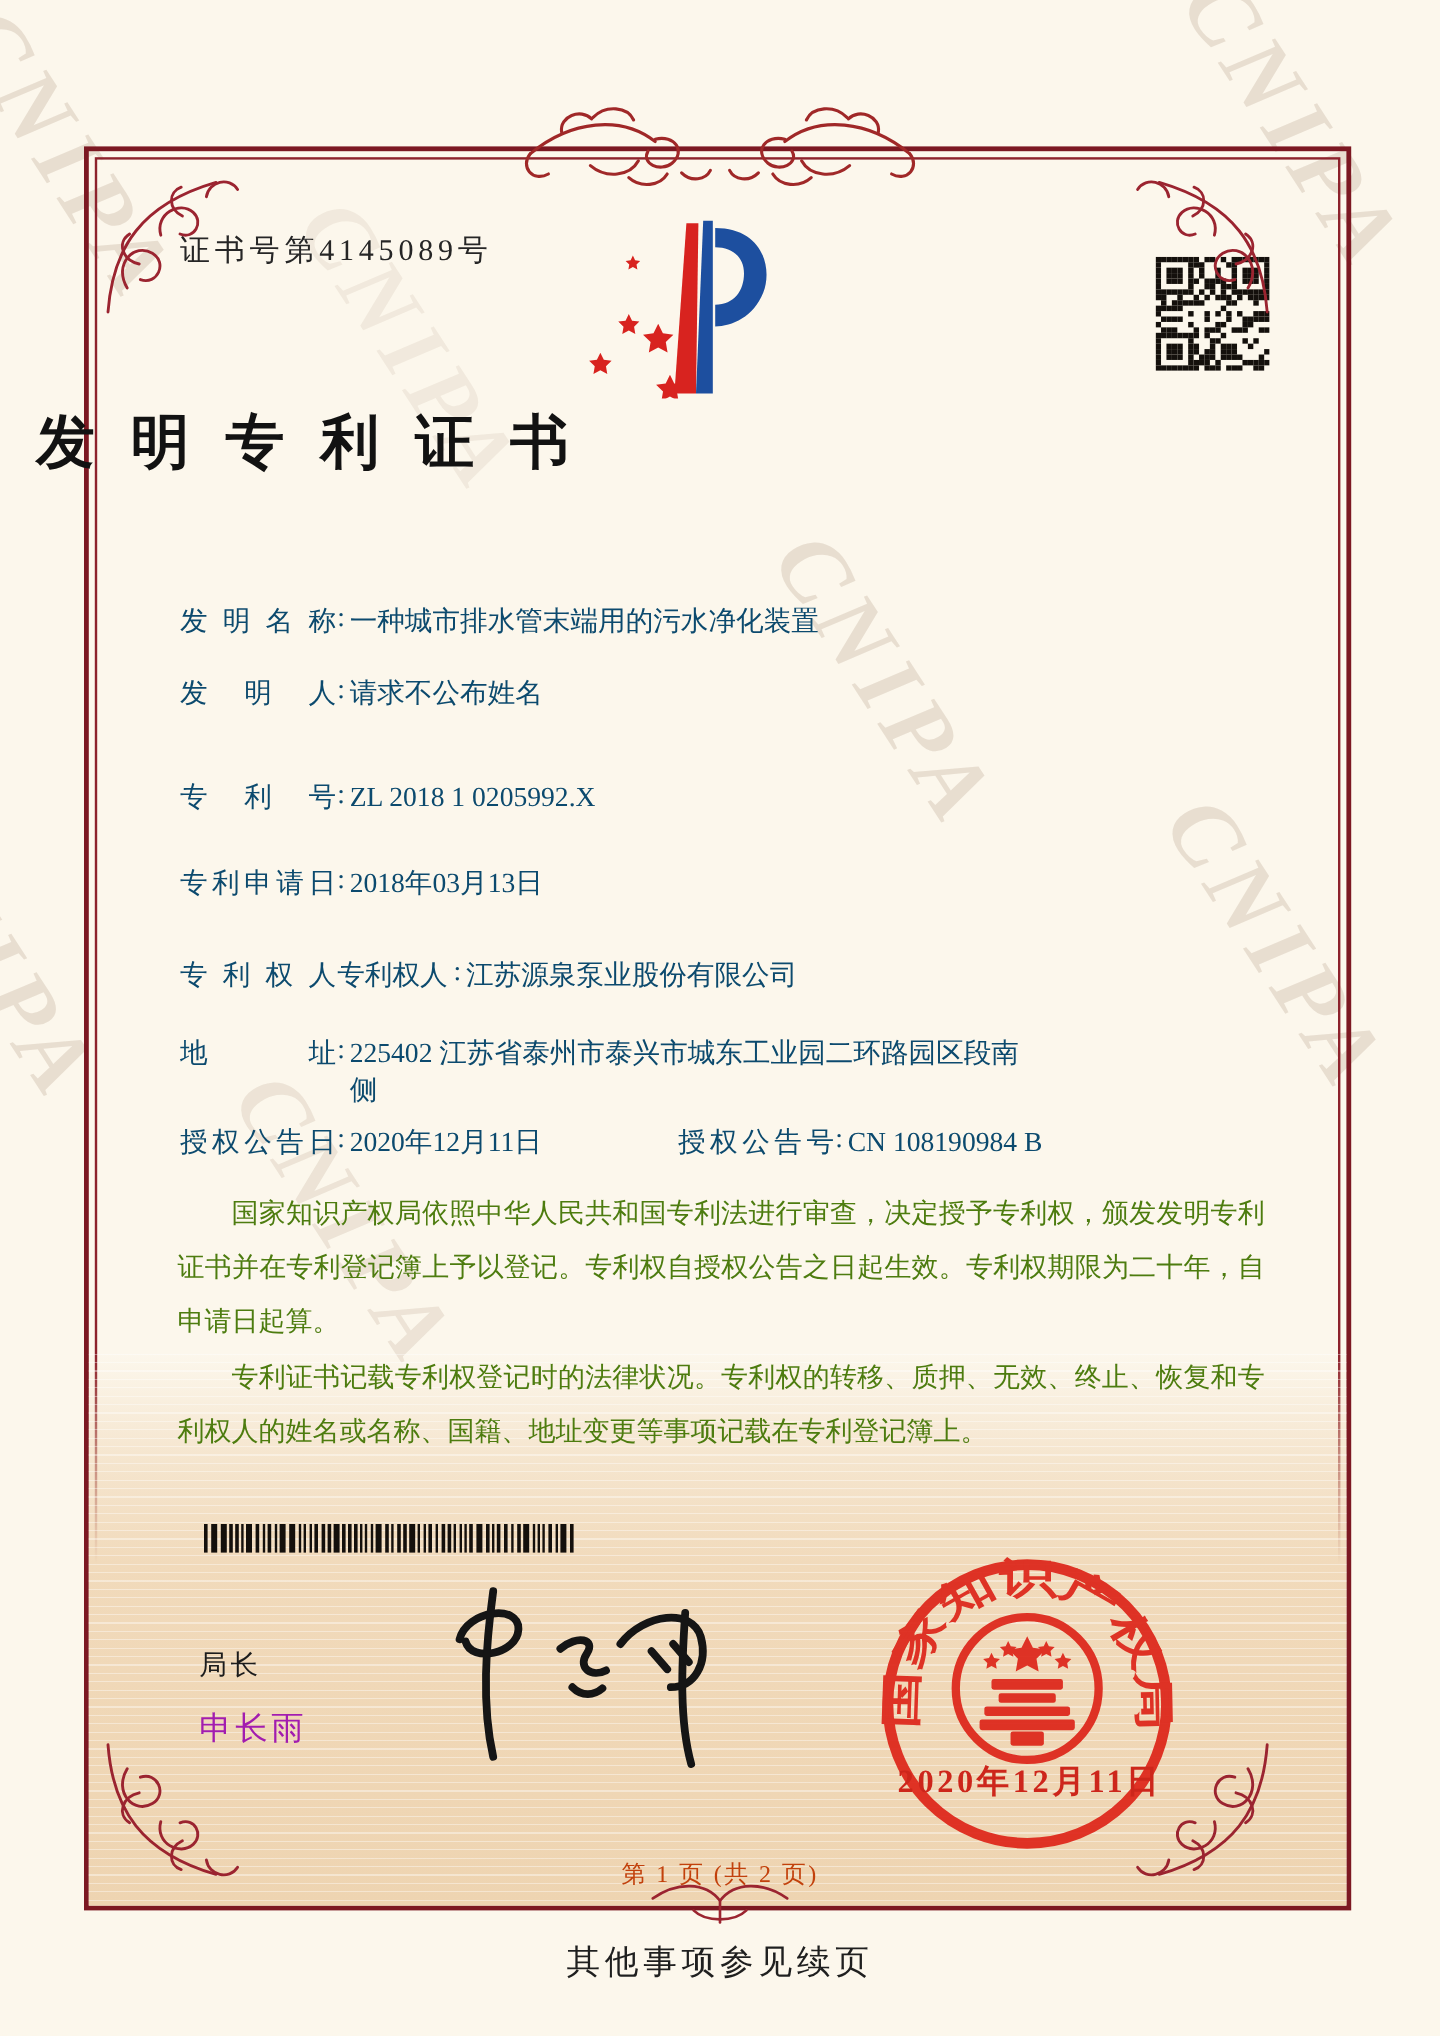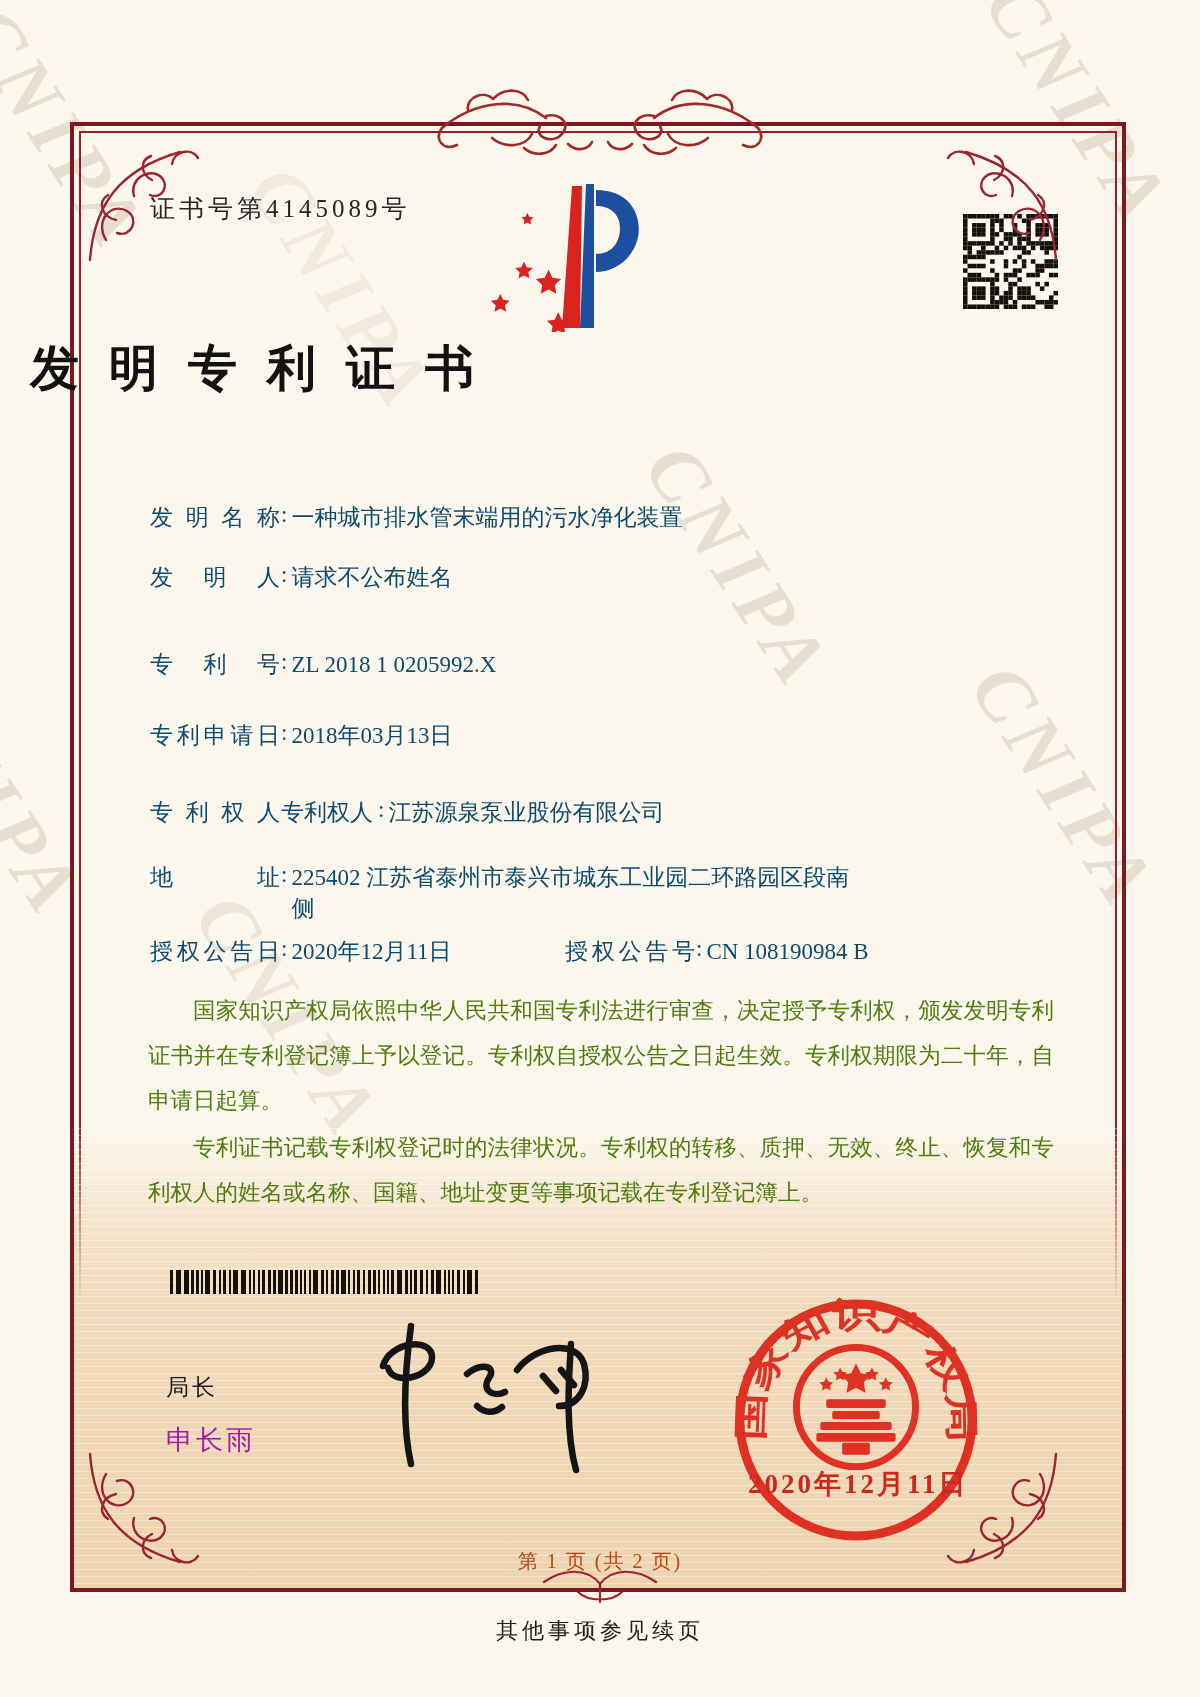--- a/index.html
+++ b/index.html
@@ -45,21 +45,21 @@
 
   .barcode{position:absolute;left:170px;top:1270px;}
   .commissioner-label{position:absolute;left:166px;top:1372px;font-size:23px;color:#1c1c1c;letter-spacing:3px;}
   .commissioner-name{position:absolute;left:166px;top:1422px;font-size:27px;color:#a21caf;letter-spacing:3px;}
   .signature{position:absolute;left:355px;top:1312px;}
   .seal{position:absolute;left:732px;top:1296px;}
   .seal-date{position:absolute;left:748px;top:1466px;font-size:27px;font-weight:bold;color:#cd261b;
              letter-spacing:3px;white-space:nowrap;}
   .page-number{position:absolute;left:0;top:1548px;width:100%;text-align:center;font-size:20px;
                letter-spacing:2px;color:#c2410c;}
-  .footer-note{position:absolute;left:0;top:1616px;width:100%;text-align:center;font-size:22px;
+  .footer-note{position:absolute;left:0;top:1616px;width:100%;text-align:center;font-size:28px;
                letter-spacing:4px;color:#1f1f1f;}
 </style>
 </head>
 <body>
 
 <div class="page">
 
   <span class="wm" style="left:18px;top:-10px;">CNIPA</span>
   <span class="wm" style="left:1042px;top:-36px;">CNIPA</span>
   <span class="wm" style="left:306px;top:150px;opacity:.55;">CNIPA</span>

